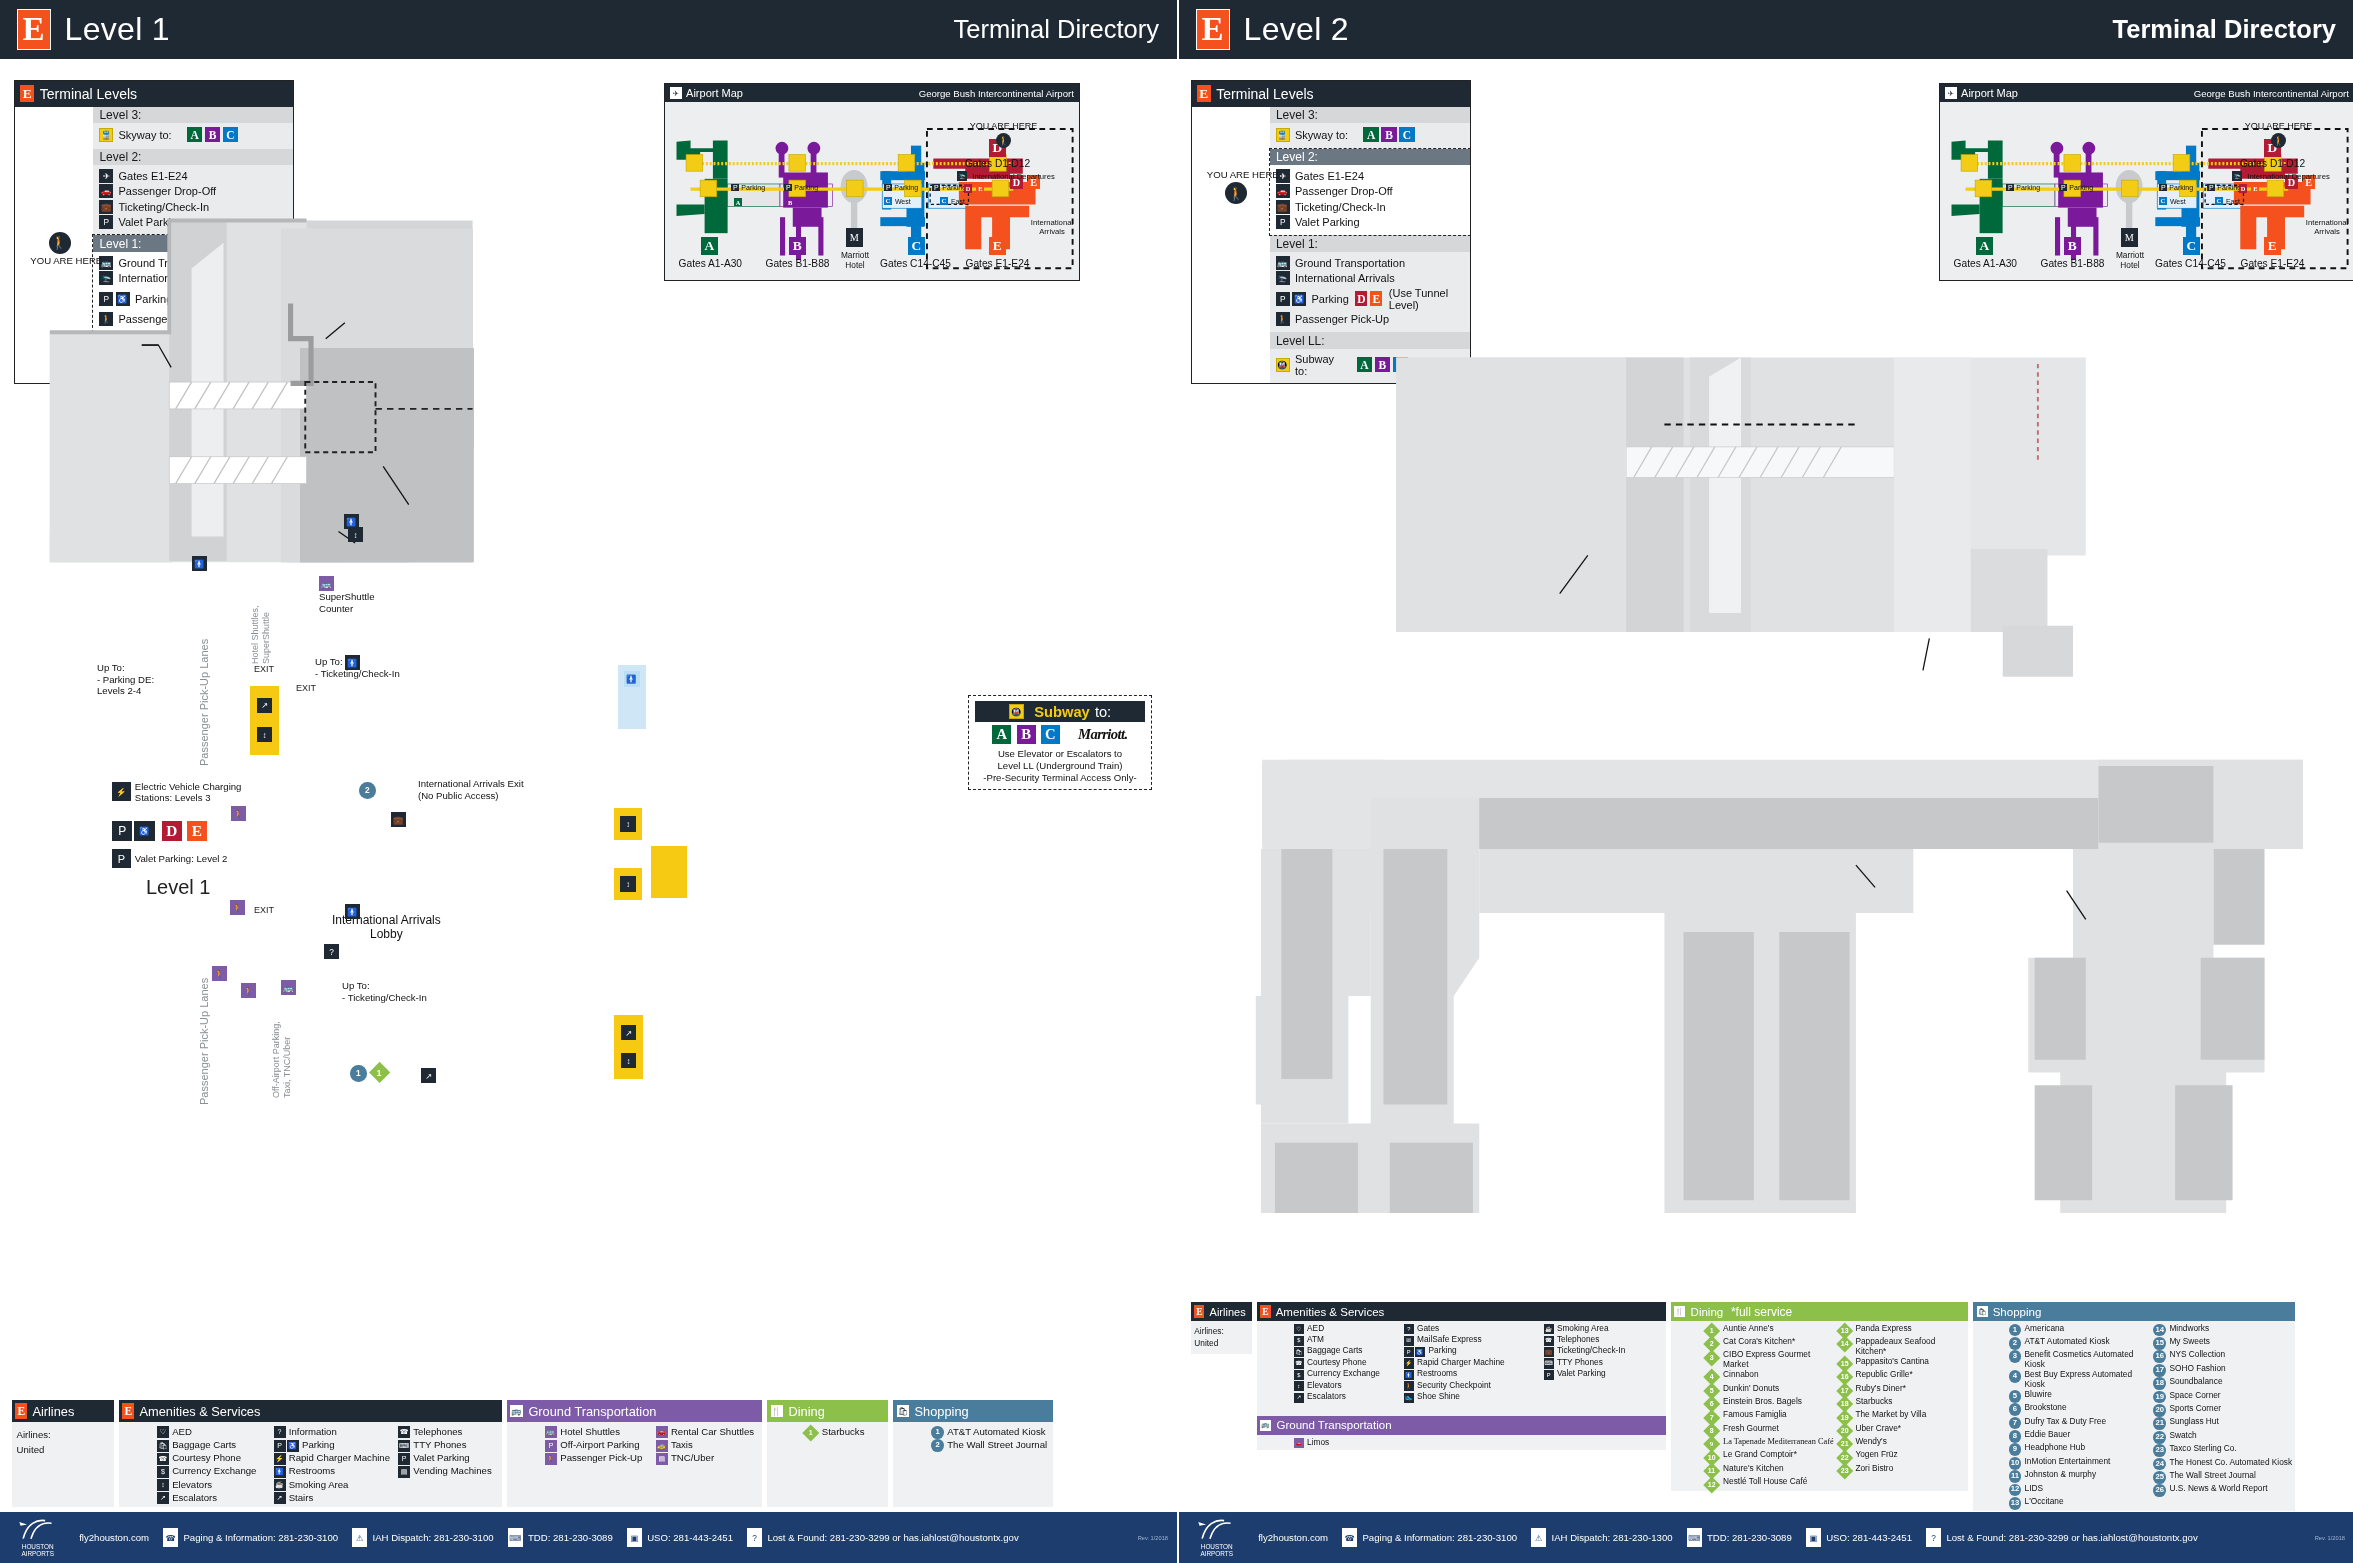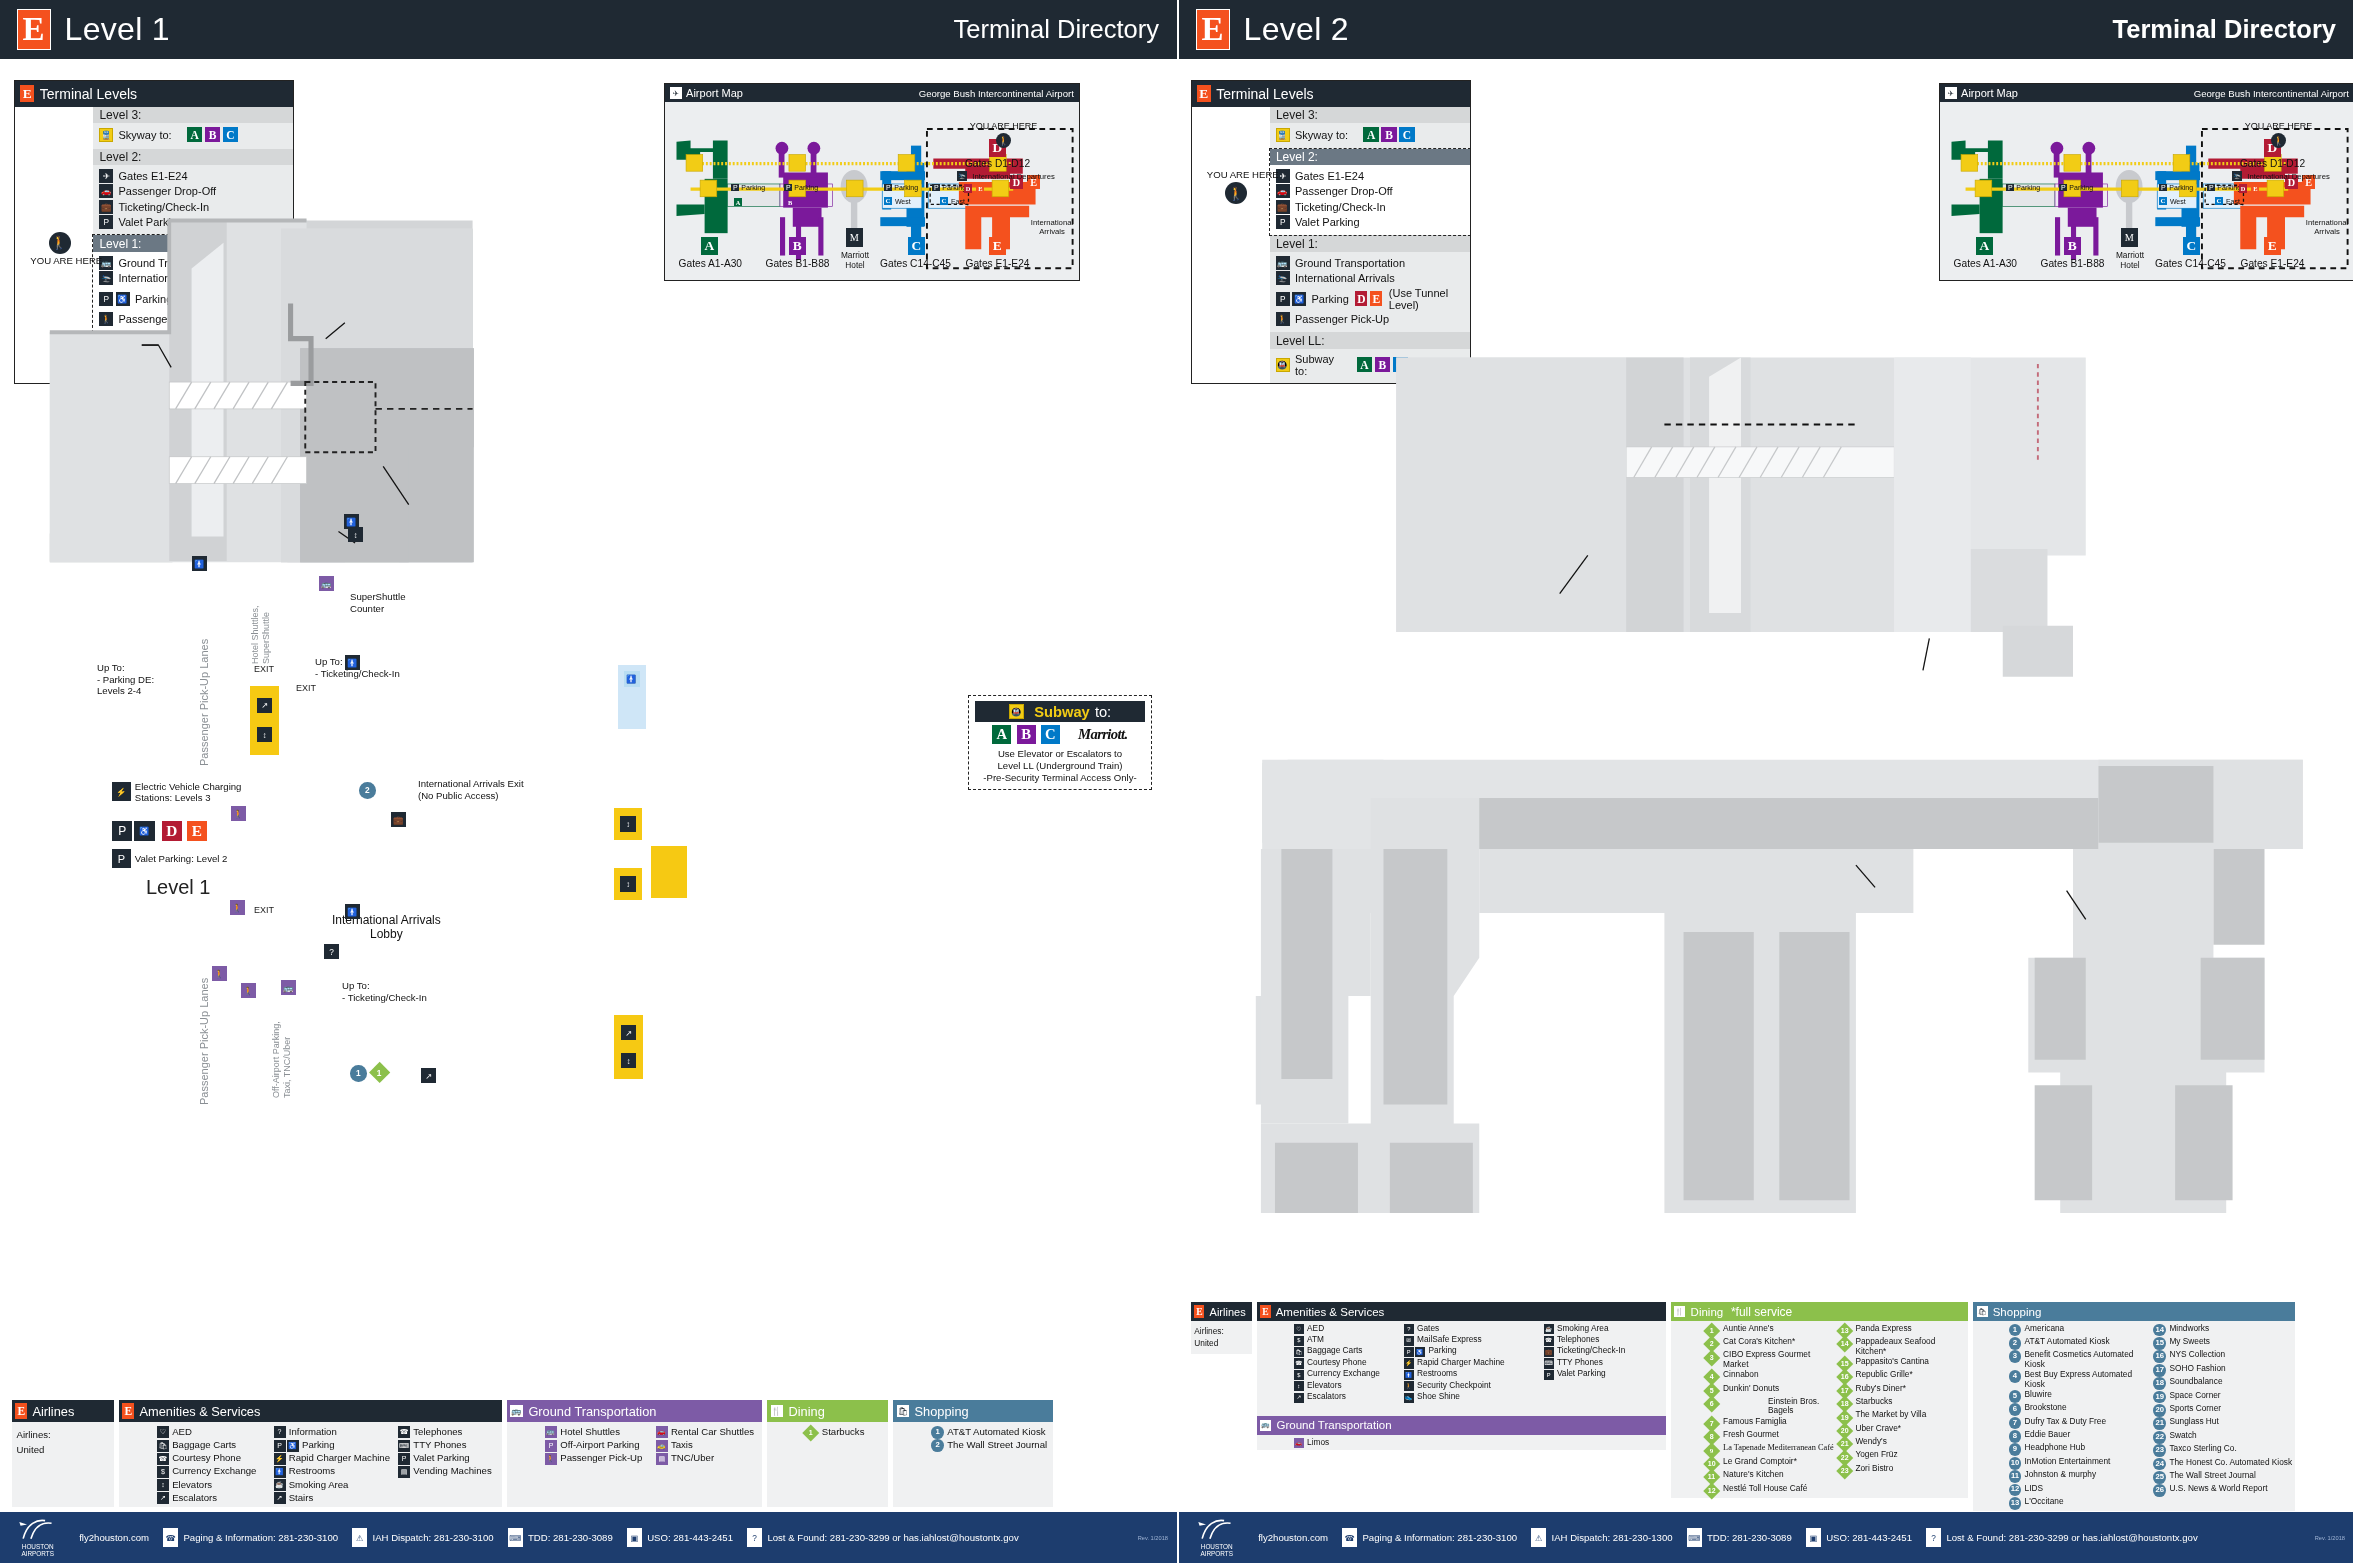--- a/index.html
+++ b/index.html
@@ -426,21 +426,21 @@
       <div style="position:absolute;left:651px;top:846px;width:36px;height:52px;background:#f6c913;"></div>
       <div style="position:absolute;left:614px;top:1015px;width:29px;height:64px;background:#f6c913;">
         <div class="sico" style="left:7px;top:10.2px;">↗</div>
         <div class="sico" style="left:7px;top:38px;">↕</div>
       </div>
 
       <div class="mlabel" style="left:315px;top:656px;white-space:pre-line;">Up To:
 - Ticketing/Check-In</div>
       <div class="mlabel" style="left:342px;top:980px;white-space:pre-line;">Up To:
 - Ticketing/Check-In</div>
-      <div class="mlabel" style="left:319px;top:591px;white-space:pre-line;margin-left:31px;">SuperShuttle
+      <div class="mlabel" style="left:319px;top:591px;white-space:pre-line;">SuperShuttle
 Counter</div>
       <div class="sico pu" style="left:319px;top:576px;background:#7d5ba6;">🚌</div>
 
       <div style="position:absolute;left:112px;top:782px;display:flex;align-items:flex-start;">
         <div class="sico" style="position:relative;width:19px;height:19px;">⚡</div>
         <div class="mlabel" style="position:relative;left:3.8px;top:-1.3px;white-space:pre-line;">Electric Vehicle Charging
 Stations: Levels 3</div>
       </div>
       <div style="position:absolute;left:112px;top:821px;display:flex;gap:1.9px;">
         <div class="sico" style="position:relative;width:20.4px;height:20.4px;font-size:12px;">P</div>
@@ -1117,21 +1117,21 @@
                   <span>4</span>
                 </span>
                 <span>Cinnabon</span>
               </div>
               <div class="lg-it" style="font-size: 8.3px;">
                 <span class="nd">
                   <span>5</span>
                 </span>
                 <span>Dunkin' Donuts</span>
               </div>
-              <div class="lg-it" style="font-size: 8.3px; gap: 45px;">
+              <div class="lg-it" style="font-size: 8.3px;">
                 <span class="nd">
                   <span>6</span>
                 </span>
                 <span>Einstein Bros. Bagels</span>
               </div>
               <div class="lg-it" style="font-size: 8.3px;">
                 <span class="nd">
                   <span>7</span>
                 </span>
                 <span>Famous Famiglia</span>

